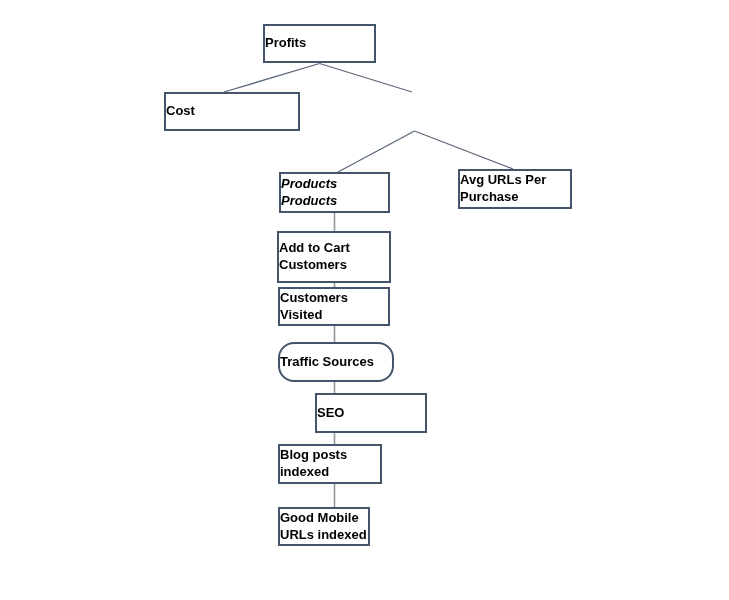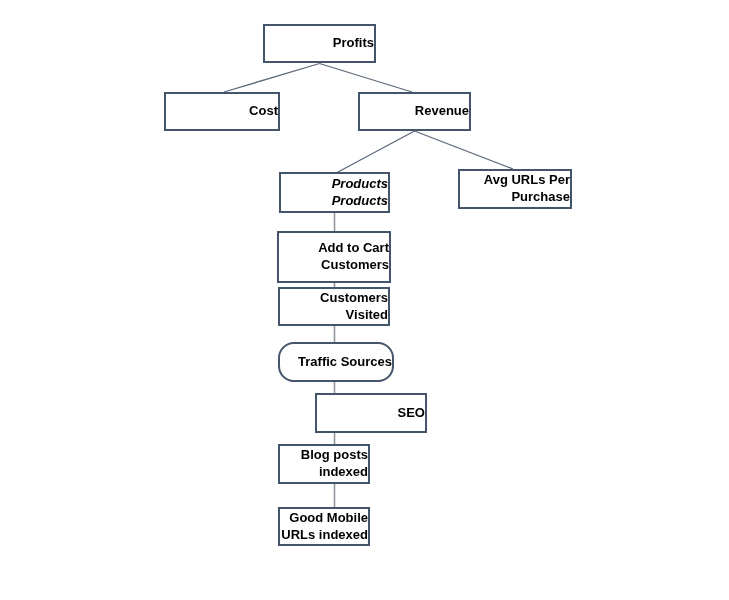--- a/index.html
+++ b/index.html
@@ -30,21 +30,21 @@
     stroke: var(--vertical_line, #8f969e);
     stroke-width: 1.6;
   }
   .node {
     position: absolute;
     box-sizing: border-box;
     background: var(--box_fill, #ffffff);
     border: 2px solid var(--box_border, #44546a);
     display: flex;
     flex-direction: column;
-    align-items: flex-end;
+    align-items: flex-start;
     justify-content: center;
     text-align: center;
     font-weight: bold;
     font-size: 13px;
     line-height: 1.3;
     color: var(--text, #000000);
   }
   .node span {
     display: block;
     white-space: nowrap;
@@ -69,29 +69,25 @@
     <line class="edge-vertical" x1="334.5" y1="382" x2="334.5" y2="393"></line>
     <line class="edge-vertical" x1="334.5" y1="433" x2="334.5" y2="444"></line>
     <line class="edge-vertical" x1="334.5" y1="484" x2="334.5" y2="507"></line>
   </svg>
 
   <div class="node" style="left:263px; top:24px;  width:113px; height:39px;">
     <span>Profits</span>
 
   </div>
 
-  <div class="node" style="left:164px; top:92px;  width:116px; height:39px;">
+  <div class="node" style="left:164px; top:92px;  width:136px; height:39px;">
     <span>Cost</span>
 
   </div>
 
-  <div class="node" style="left:358px; top:92px;  width:113px; height:39px;">
-    <span>Revenue</span>
-
-  </div>
 
   <div class="node" style="left:279px; top:172px; width:111px; height:41px;font-style:italic;">
     <span>Products</span>
     <span>Products</span>
   </div>
 
   <div class="node" style="left:458px; top:169px; width:114px; height:40px;">
     <span>Avg URLs Per</span>
     <span>Purchase</span>
   </div>
@@ -109,21 +105,21 @@
   <div class="node" style="left:278px; top:342px; width:116px; height:40px;border-radius:16px;">
     <span>Traffic Sources</span>
 
   </div>
 
   <div class="node" style="left:278px; top:393px; width:112px; height:40px;margin-left:37px;">
     <span>SEO</span>
 
   </div>
 
-  <div class="node" style="left:278px; top:444px; width:92px; height:40px;padding-left:32px;">
+  <div class="node" style="left:278px; top:444px; width:104px; height:40px;">
     <span>Blog posts</span>
     <span>indexed</span>
   </div>
 
   <div class="node" style="left:278px; top:507px; width:92px; height:39px;">
     <span>Good Mobile</span>
     <span>URLs indexed</span>
   </div>
 
 </div>

